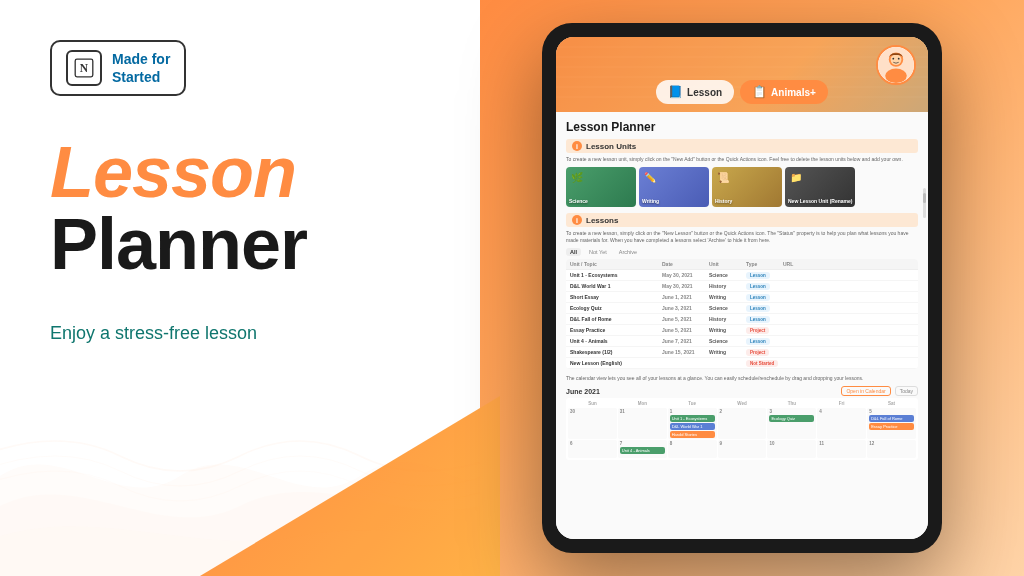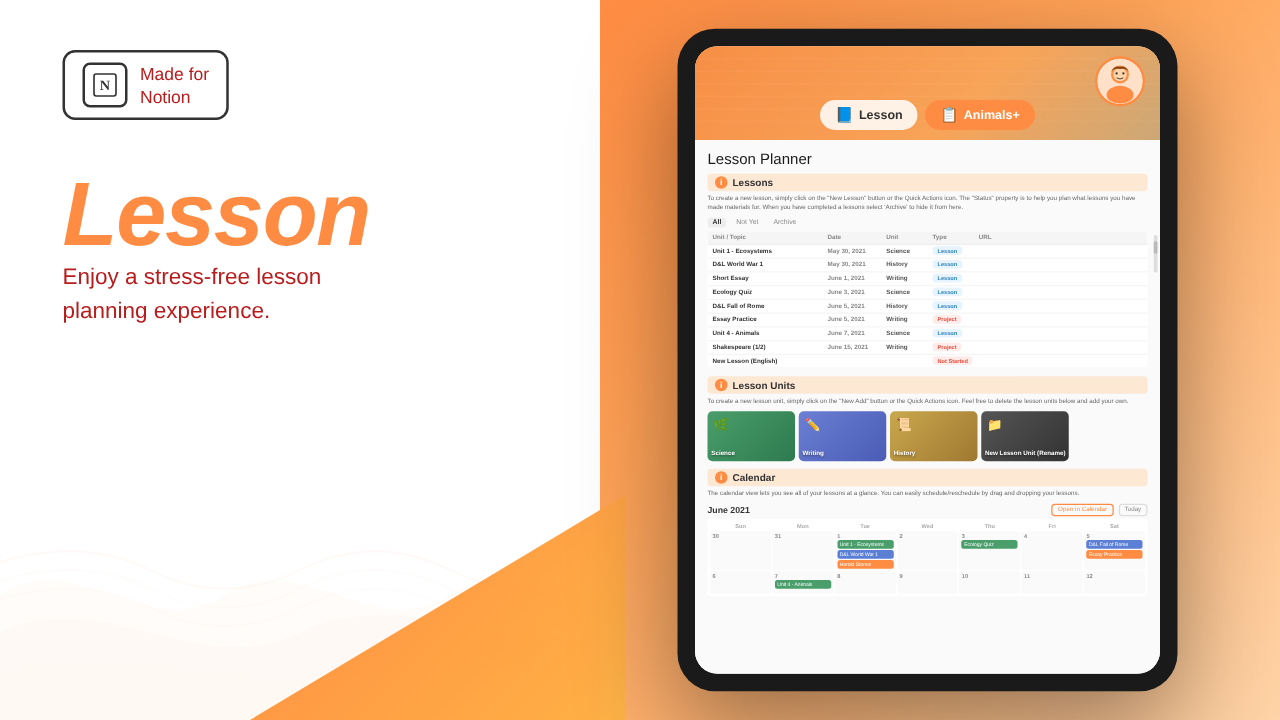--- a/index.html
+++ b/index.html
@@ -81,22 +81,22 @@
       border-radius: 6px;
       display: flex;
       align-items: center;
       justify-content: center;
       font-size: 20px;
       font-weight: 900;
       color: #333;
     }
     .notion-badge-text {
       font-size: 14px;
-      font-weight: 400;
-      color: #b91c1c;
+      font-weight: 700;
+      color: #0369a1;
       line-height: 1.3;
     }
 
     
     .headline-lesson {
       font-size: 72px;
       font-weight: 900;
       color: #FF8C42;
       line-height: 1.0;
       letter-spacing: -1px;
@@ -106,21 +106,21 @@
       font-size: 72px;
       font-weight: 900;
       color: #1a1a1a;
       line-height: 1.0;
       letter-spacing: -1px;
       margin-bottom: 40px;
     }
 
     .tagline {
       font-size: 18px;
-      color: #b91c1c;
+      color: #0f766e;
       line-height: 1.5;
       margin-bottom: 10px;
     }
     .tagline-bold {
       font-size: 18px;
       color: #222;
       font-weight: 800;
       font-style: italic;
     }
 
@@ -225,21 +225,21 @@
     
     .tablet-body {
       padding: 8px 10px;
       overflow: hidden;
       height: calc(100% - 75px);
       background: #fafafa;
     }
 
     .tablet-page-title {
       font-size: 12px;
-      font-weight: 400;
+      font-weight: 700;
       color: #1a1a1a;
       margin-bottom: 5px;
     }
 
     
     .tablet-section {
       margin-bottom: 6px;
     }
     .tablet-section-header {
       font-size: 8px;
@@ -466,29 +466,29 @@
 
   <div class="notion-badge">
     <div class="notion-icon-box">
       <svg width="22" height="22" viewBox="0 0 100 100" xmlns="http://www.w3.org/2000/svg">
         <rect x="10" y="10" width="80" height="80" rx="8" fill="none" stroke="#333" stroke-width="6"></rect>
         <text x="50" y="68" text-anchor="middle" font-size="52" font-weight="900" fill="#333" font-family="serif">N</text>
       </svg>
     </div>
     <div class="notion-badge-text">
       <div>Made for</div>
-      <div>Notion</div>
+      <div>Started</div>
     </div>
   </div>
 
   <div class="headline-lesson">Lesson</div>
+  <div class="headline-planner">Planner</div>
 
   <div class="tagline">
     <span>Enjoy a stress-free lesson</span><br>
-    <span>planning experience.</span>
   </div>
 </div>
 
 <div class="right-content">
   <div class="tablet-mockup">
     <div class="tablet-screen">
 
       <div class="tablet-header">
         <div class="tablet-header-bg"></div>
 
@@ -527,20 +527,48 @@
           </svg>
         </div>
       </div>
 
       <div class="tablet-body">
         <div class="tablet-page-title">Lesson Planner</div>
 
         <div class="tablet-section">
           <div class="tablet-section-header">
             <div class="info-icon">i</div>
+            <span>Lesson Units</span>
+          </div>
+          <div class="tablet-desc-text">
+            To create a new lesson unit, simply click on the "New Add" button or the Quick Actions icon. Feel free to delete the lesson units below and add your own.
+          </div>
+          <div class="unit-cards-row">
+            <div class="unit-card unit-card-1">
+              <span class="unit-card-icon">🌿</span>
+              <div class="unit-card-label">Science</div>
+            </div>
+            <div class="unit-card unit-card-2">
+              <span class="unit-card-icon">✏️</span>
+              <div class="unit-card-label">Writing</div>
+            </div>
+            <div class="unit-card unit-card-3">
+              <span class="unit-card-icon">📜</span>
+              <div class="unit-card-label">History</div>
+            </div>
+            <div class="unit-card unit-card-4">
+              <span class="unit-card-icon">📁</span>
+              <div class="unit-card-label">New Lesson Unit (Rename)</div>
+            </div>
+          </div>
+        </div>
+
+        <div class="tablet-section">
+          <div class="tablet-section-header">
+            <div class="info-icon">i</div>
             <span>Lessons</span>
           </div>
           <div class="tablet-desc-text">
             To create a new lesson, simply click on the "New Lesson" button or the Quick Actions icon. The "Status" property is to help you plan what lessons you have made materials for. When you have completed a lessons select 'Archive' to hide it from here.
           </div>
 
           <div class="table-tabs">
             <div class="table-tab active">All</div>
             <div class="table-tab">Not Yet</div>
             <div class="table-tab">Archive</div>
@@ -605,53 +633,21 @@
             </div>
             <div class="lessons-row">
               <div class="lessons-col lessons-col-name lesson-name">New Lesson (English)</div>
               <div class="lessons-col lessons-col-date lesson-date"></div>
               <div class="lessons-col lessons-col-unit lesson-unit"></div>
               <div class="lessons-col lessons-col-status"><span class="status-badge status-project">Not Started</span></div>
             </div>
           </div>
         </div>
 
-        <div class="tablet-section">
-          <div class="tablet-section-header">
-            <div class="info-icon">i</div>
-            <span>Lesson Units</span>
-          </div>
-          <div class="tablet-desc-text">
-            To create a new lesson unit, simply click on the "New Add" button or the Quick Actions icon. Feel free to delete the lesson units below and add your own.
-          </div>
-          <div class="unit-cards-row">
-            <div class="unit-card unit-card-1">
-              <span class="unit-card-icon">🌿</span>
-              <div class="unit-card-label">Science</div>
-            </div>
-            <div class="unit-card unit-card-2">
-              <span class="unit-card-icon">✏️</span>
-              <div class="unit-card-label">Writing</div>
-            </div>
-            <div class="unit-card unit-card-3">
-              <span class="unit-card-icon">📜</span>
-              <div class="unit-card-label">History</div>
-            </div>
-            <div class="unit-card unit-card-4">
-              <span class="unit-card-icon">📁</span>
-              <div class="unit-card-label">New Lesson Unit (Rename)</div>
-            </div>
-          </div>
-        </div>
-
         <div class="calendar-section">
-          <div class="tablet-section-header">
-            <div class="info-icon">i</div>
-            <span>Calendar</span>
-          </div>
           <div class="tablet-desc-text">
             The calendar view lets you see all of your lessons at a glance. You can easily schedule/reschedule by drag and dropping your lessons.
           </div>
           <div class="calendar-header-row">
             <div class="calendar-month">June 2021</div>
             <div style="display:flex;gap:4px;align-items:center;">
               <div style="font-size:5px;color:#FF8C42;border:1px solid #FF8C42;border-radius:3px;padding:1px 4px;">Open in Calendar</div>
               <div style="font-size:5px;color:#888;border:1px solid #ddd;border-radius:3px;padding:1px 4px;">Today</div>
             </div>
           </div>

